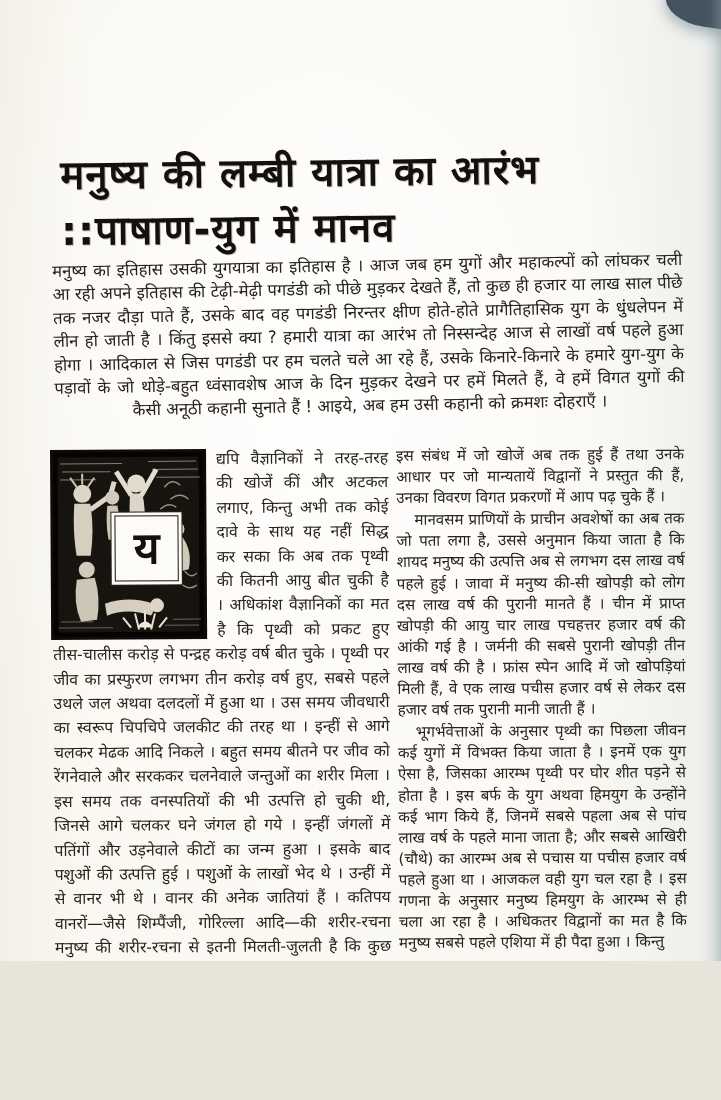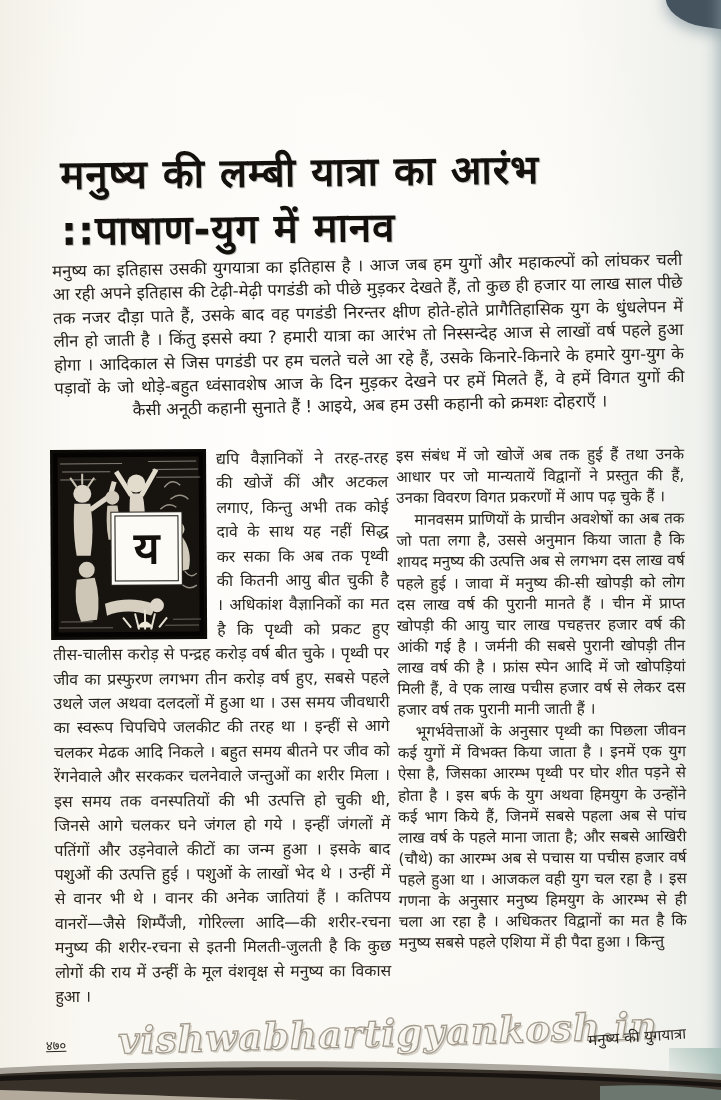--- a/index.html
+++ b/index.html
@@ -1,18 +1,18 @@
 <!DOCTYPE html>
 <html><head>
 <meta charset="utf-8">
 <style>
   html,body{margin:0;padding:0;}
   body{width:721px;height:1100px;overflow:hidden;background:#e8e4da;}
   .page{
-    position:relative;width:721px;height:1100px;overflow:hidden;
+    position:relative;width:721px;height:961px;overflow:hidden;
     background:
       radial-gradient(ellipse at 45% 40%, rgba(255,255,255,0.9), rgba(255,255,255,0) 70%),
       linear-gradient(to right, #f3f0e8 0%, #faf8f2 12%, #fbf9f4 78%, #eef0ec 97%, #dfe4e2 100%),
       #f7f5ee;
     font-family:"DejaVu Sans", sans-serif;
     color:#242019;
   }
   
   .corner-top-right{
     position:absolute; right:-14px; top:-16px; width:70px; height:42px;

